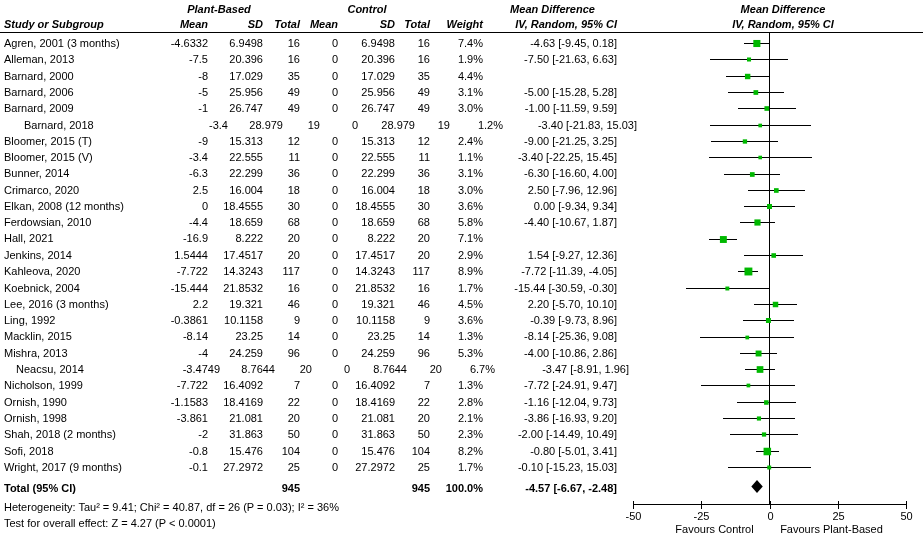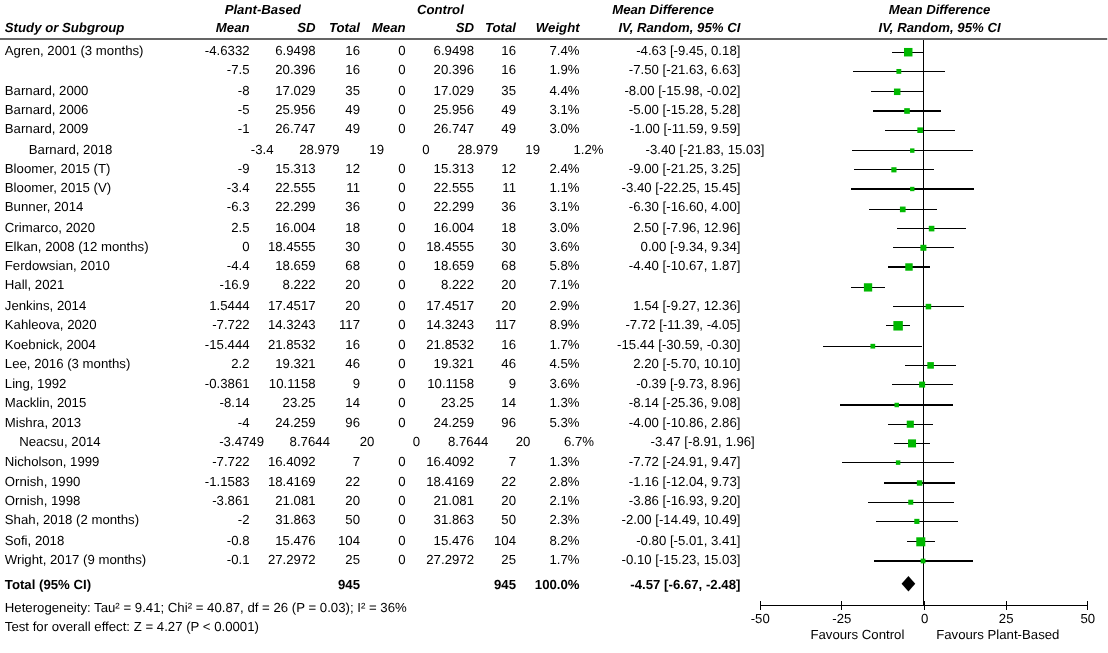--- a/index.html
+++ b/index.html
@@ -53,39 +53,39 @@
         <span class="cell c-m1">-4.6332</span>
         <span class="cell c-sd1">6.9498</span>
         <span class="cell c-t1">16</span>
         <span class="cell c-m2">0</span>
         <span class="cell c-sd2">6.9498</span>
         <span class="cell c-t2">16</span>
         <span class="cell c-w">7.4%</span>
         <span class="cell c-md">-4.63 [-9.45, 0.18]</span>
       </div>
       <div class="trow" style="top: 16.3px;">
+        <span class="cell c-study">Alleman, 2013</span>
         <span class="cell c-m1">-7.5</span>
         <span class="cell c-sd1">20.396</span>
         <span class="cell c-t1">16</span>
         <span class="cell c-m2">0</span>
         <span class="cell c-sd2">20.396</span>
         <span class="cell c-t2">16</span>
         <span class="cell c-w">1.9%</span>
         <span class="cell c-md">-7.50 [-21.63, 6.63]</span>
       </div>
       <div class="trow" style="top: 32.6px;">
         <span class="cell c-study">Barnard, 2000</span>
         <span class="cell c-m1">-8</span>
         <span class="cell c-sd1">17.029</span>
         <span class="cell c-t1">35</span>
         <span class="cell c-m2">0</span>
         <span class="cell c-sd2">17.029</span>
         <span class="cell c-t2">35</span>
         <span class="cell c-w">4.4%</span>
-        <span class="cell c-md">-8.00 [-15.98, -0.02]</span>
       </div>
       <div class="trow" style="top: 48.9px;">
         <span class="cell c-study">Barnard, 2006</span>
         <span class="cell c-m1">-5</span>
         <span class="cell c-sd1">25.956</span>
         <span class="cell c-t1">49</span>
         <span class="cell c-m2">0</span>
         <span class="cell c-sd2">25.956</span>
         <span class="cell c-t2">49</span>
         <span class="cell c-w">3.1%</span>

